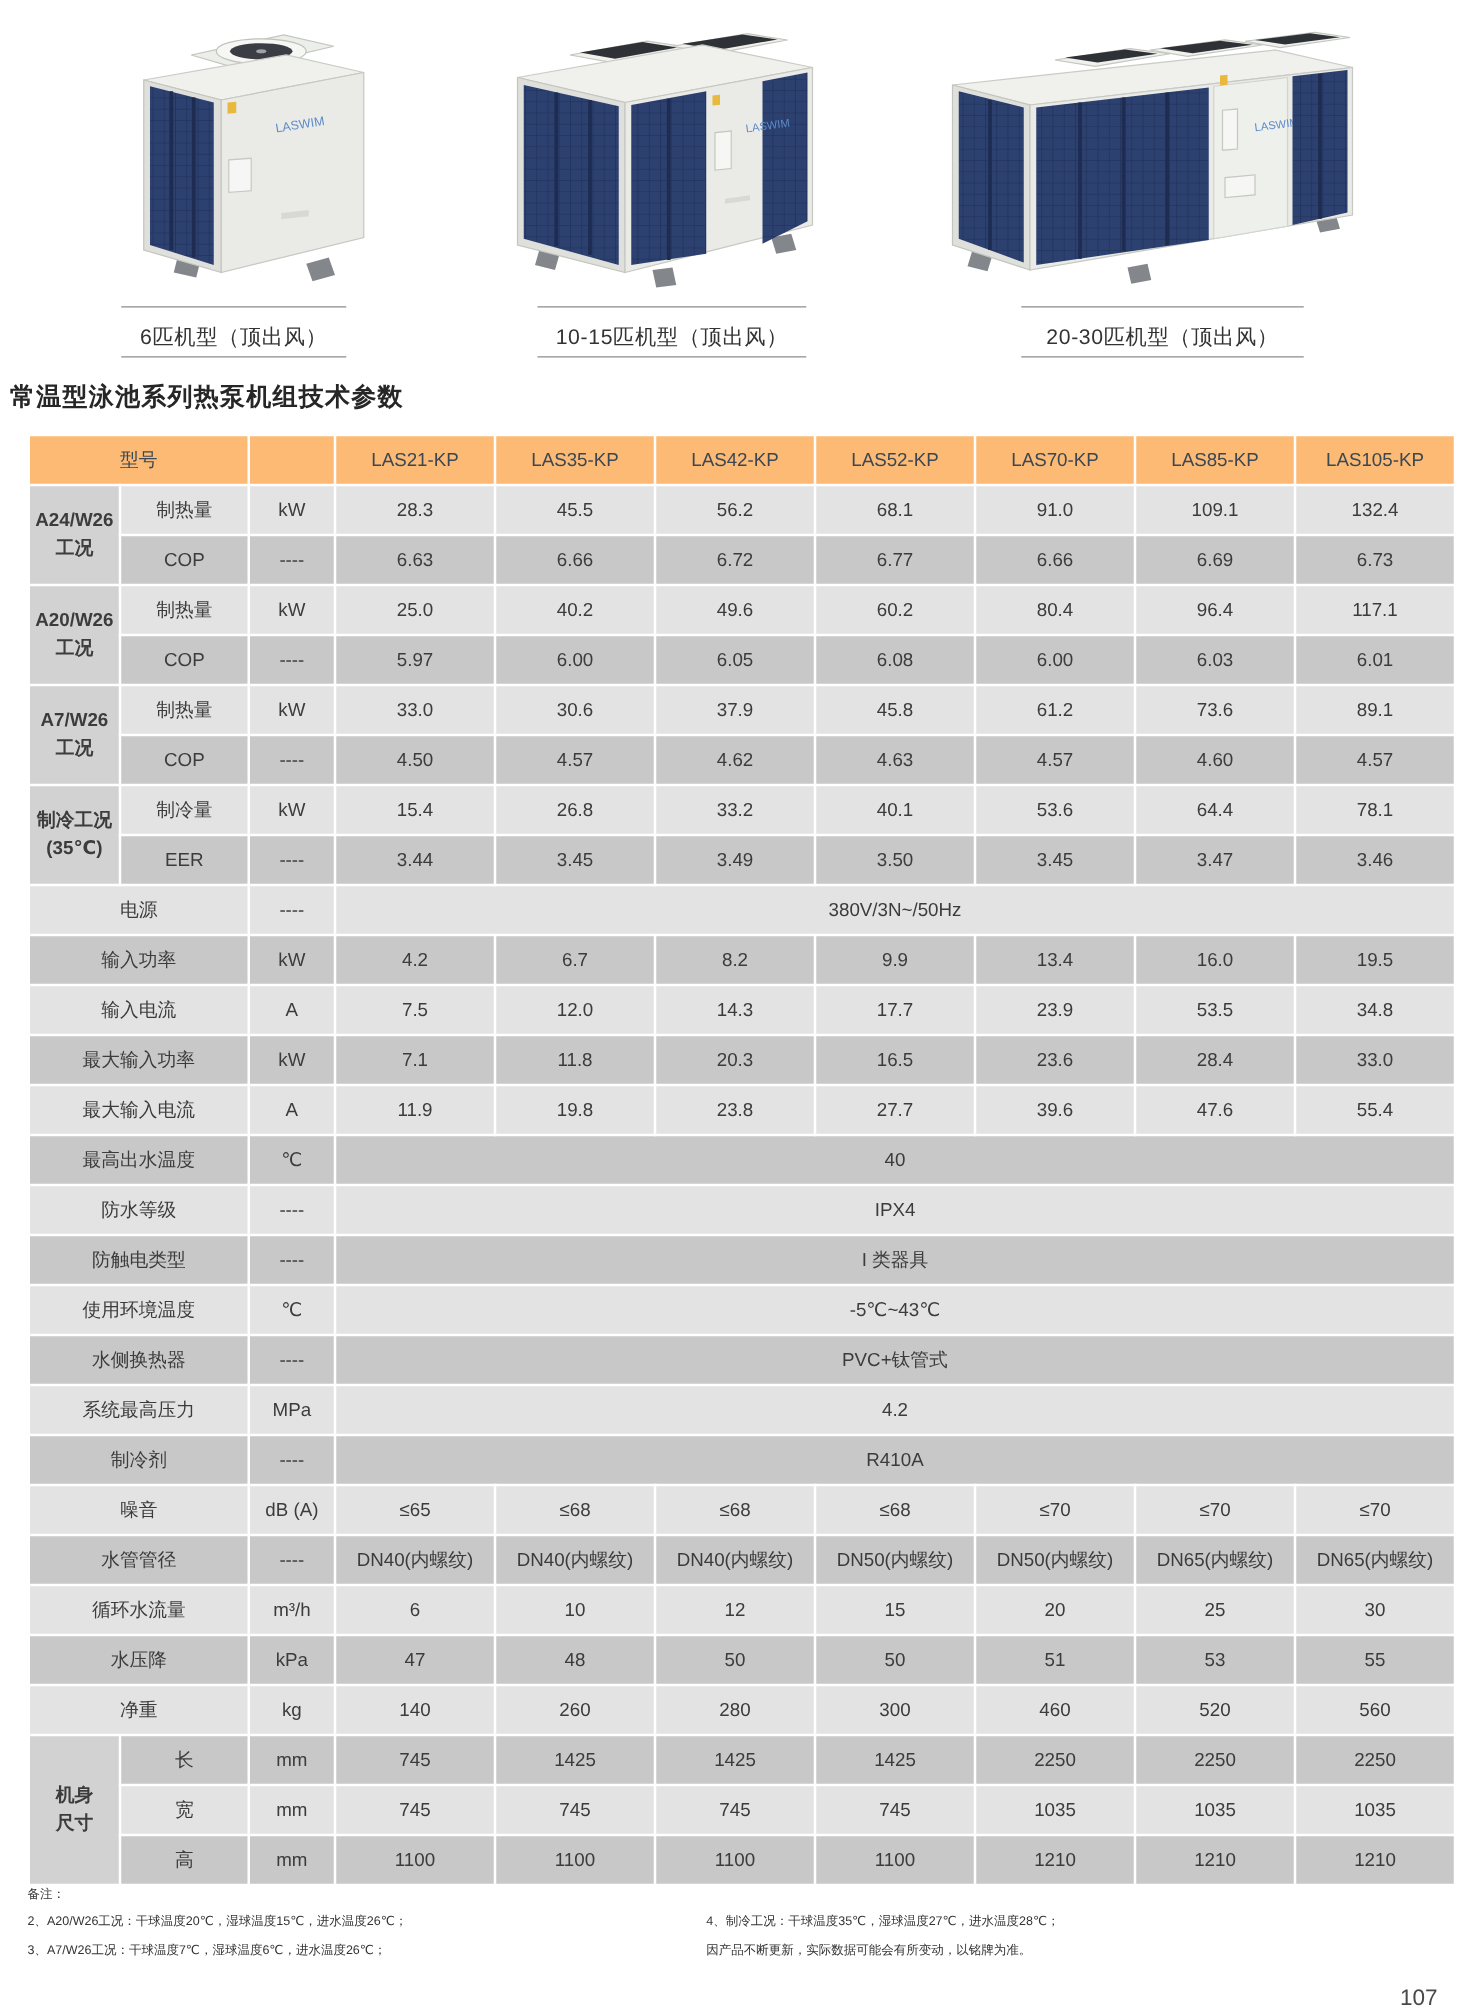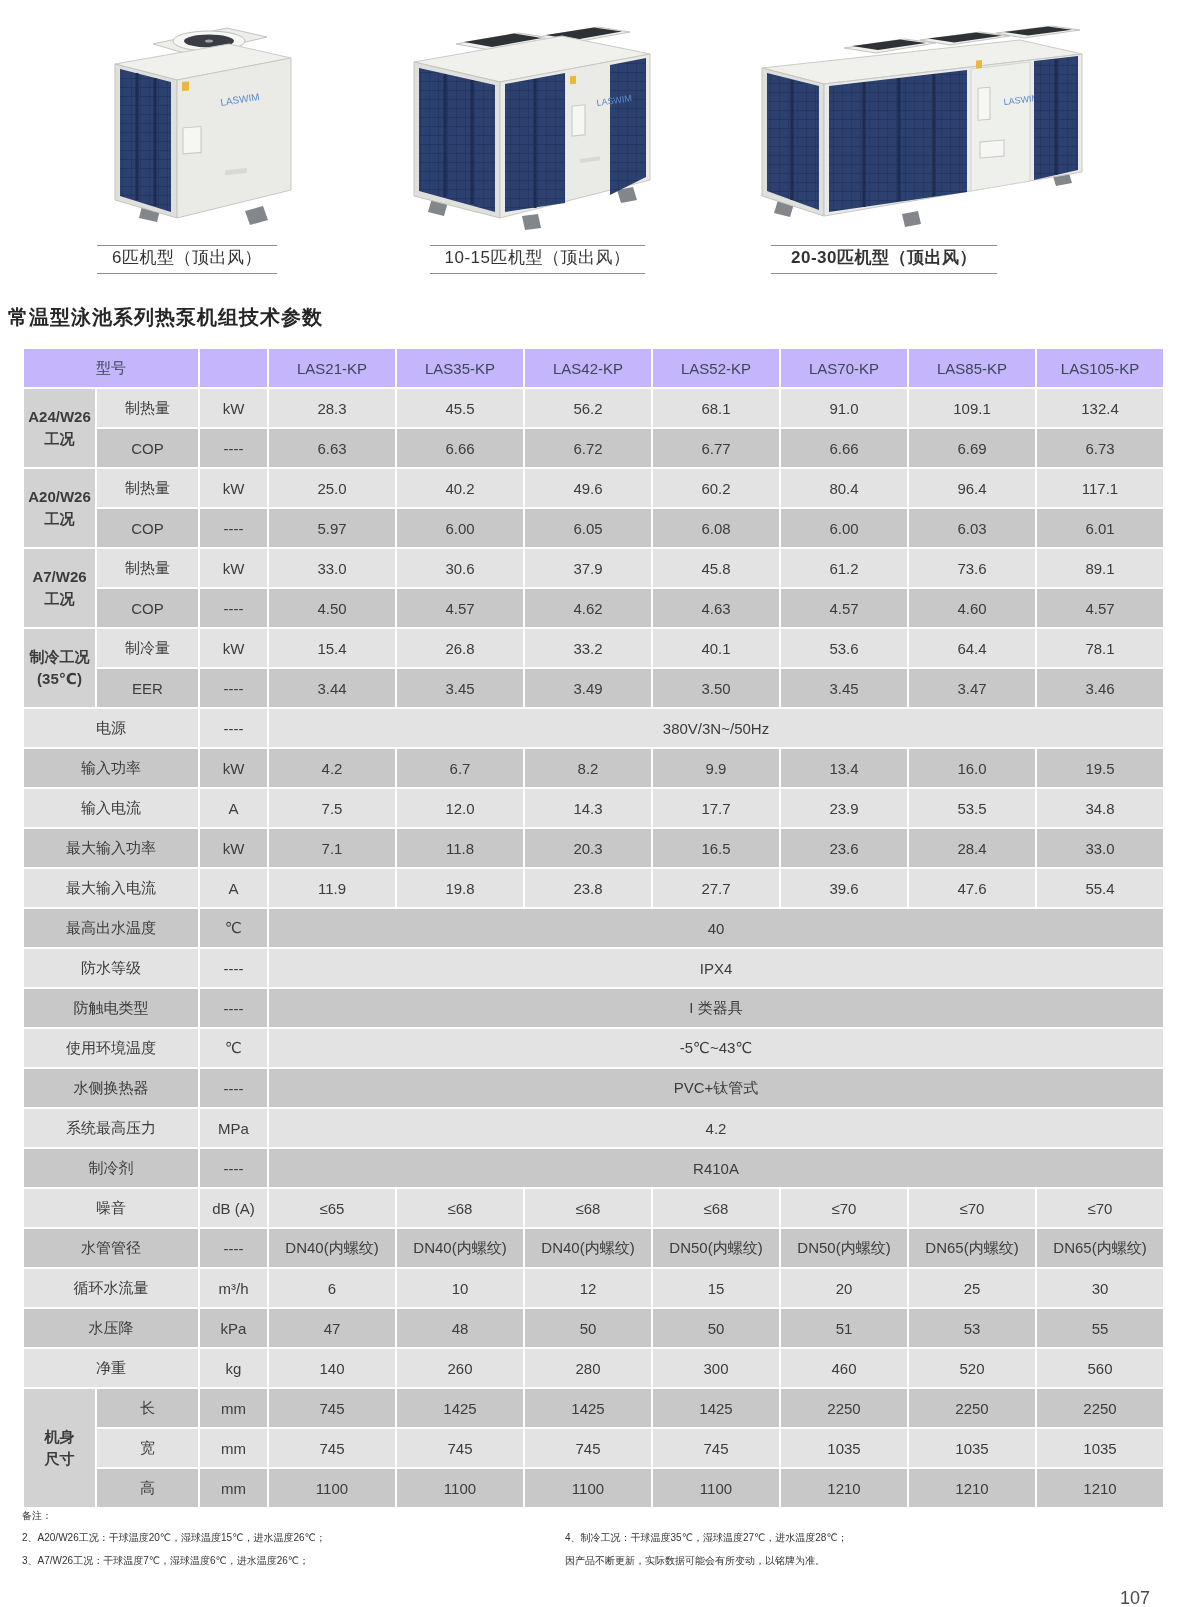--- a/index.html
+++ b/index.html
@@ -11,21 +11,21 @@
   }
 
   
   .prod-img{position:absolute;}
   .prod-img svg{display:block;}
 
   
   .caption{
     position:absolute;top:245px;height:22px;
     border-top:1px solid #8c8c8c;border-bottom:1px solid #8c8c8c;
-    padding:0 0 5px;text-align:center;
+    padding:12px 0 5px;text-align:center;
     font-size:17px;color:#333;letter-spacing:0.5px;
   }
 
   
   .page-title{
     position:absolute;left:8px;top:304px;
     font-size:20px;font-weight:700;color:#262626;letter-spacing:1px;
   }
 
   
@@ -34,21 +34,21 @@
     width:1141px;table-layout:fixed;
     border-collapse:collapse;
   }
   table.spec tr{height:40px;}
   table.spec td{
     border:2px solid #ffffff;
     text-align:center;vertical-align:middle;
     font-size:15px;color:#3c3c3c;
     padding:0;overflow:hidden;
   }
-  table.spec tr.hd td{background:#c4b5fd;color:#3a4854;}
+  table.spec tr.hd td{background:#fdba74;color:#3a4854;}
   table.spec tr.lt td{background:#e3e3e3;}
   table.spec tr.dk td{background:#c8c8c8;}
   table.spec td.grp{background:#d2d2d2 !important;white-space:pre-line;line-height:1.5;font-weight:bold;}
 
   
   .notes{
     position:absolute;left:22px;top:1505px;width:1140px;
     font-size:10px;color:#333;line-height:22.4px;
   }
   .notes .right-col{position:absolute;left:543px;top:22.4px;}
@@ -183,21 +183,21 @@
       <rect x="228" y="142" width="24" height="16" fill="#f6f7f4" stroke="#c6c8c2" transform="skewY(-5)"></rect>
       <text x="252" y="85" font-size="9" fill="#5b8ac9" transform="rotate(-7 252 85)">LASWIM</text>
       <polygon points="282,41 326,36 326,150 282,160" fill="url(#g3)"></polygon>
       <path d="M304,39 L304,155" stroke="#1d2c50" stroke-width="3"></path>
     </g>
   </svg>
 </div>
 
 <div class="caption" style="left:97px;width:180px;">6匹机型（顶出风）</div>
 <div class="caption" style="left:430px;width:215px;">10-15匹机型（顶出风）</div>
-<div class="caption" style="left:771px;width:226px;font-weight:bold;">20-30匹机型（顶出风）</div>
+<div class="caption" style="left:817px;width:226px;">20-30匹机型（顶出风）</div>
 
 <div class="page-title">常温型泳池系列热泵机组技术参数</div>
 
 <table class="spec">
   <colgroup>
     <col style="width:73px">
       <col style="width:103px">
       <col style="width:69px">
     <col style="width:128px">
       <col style="width:128px">

